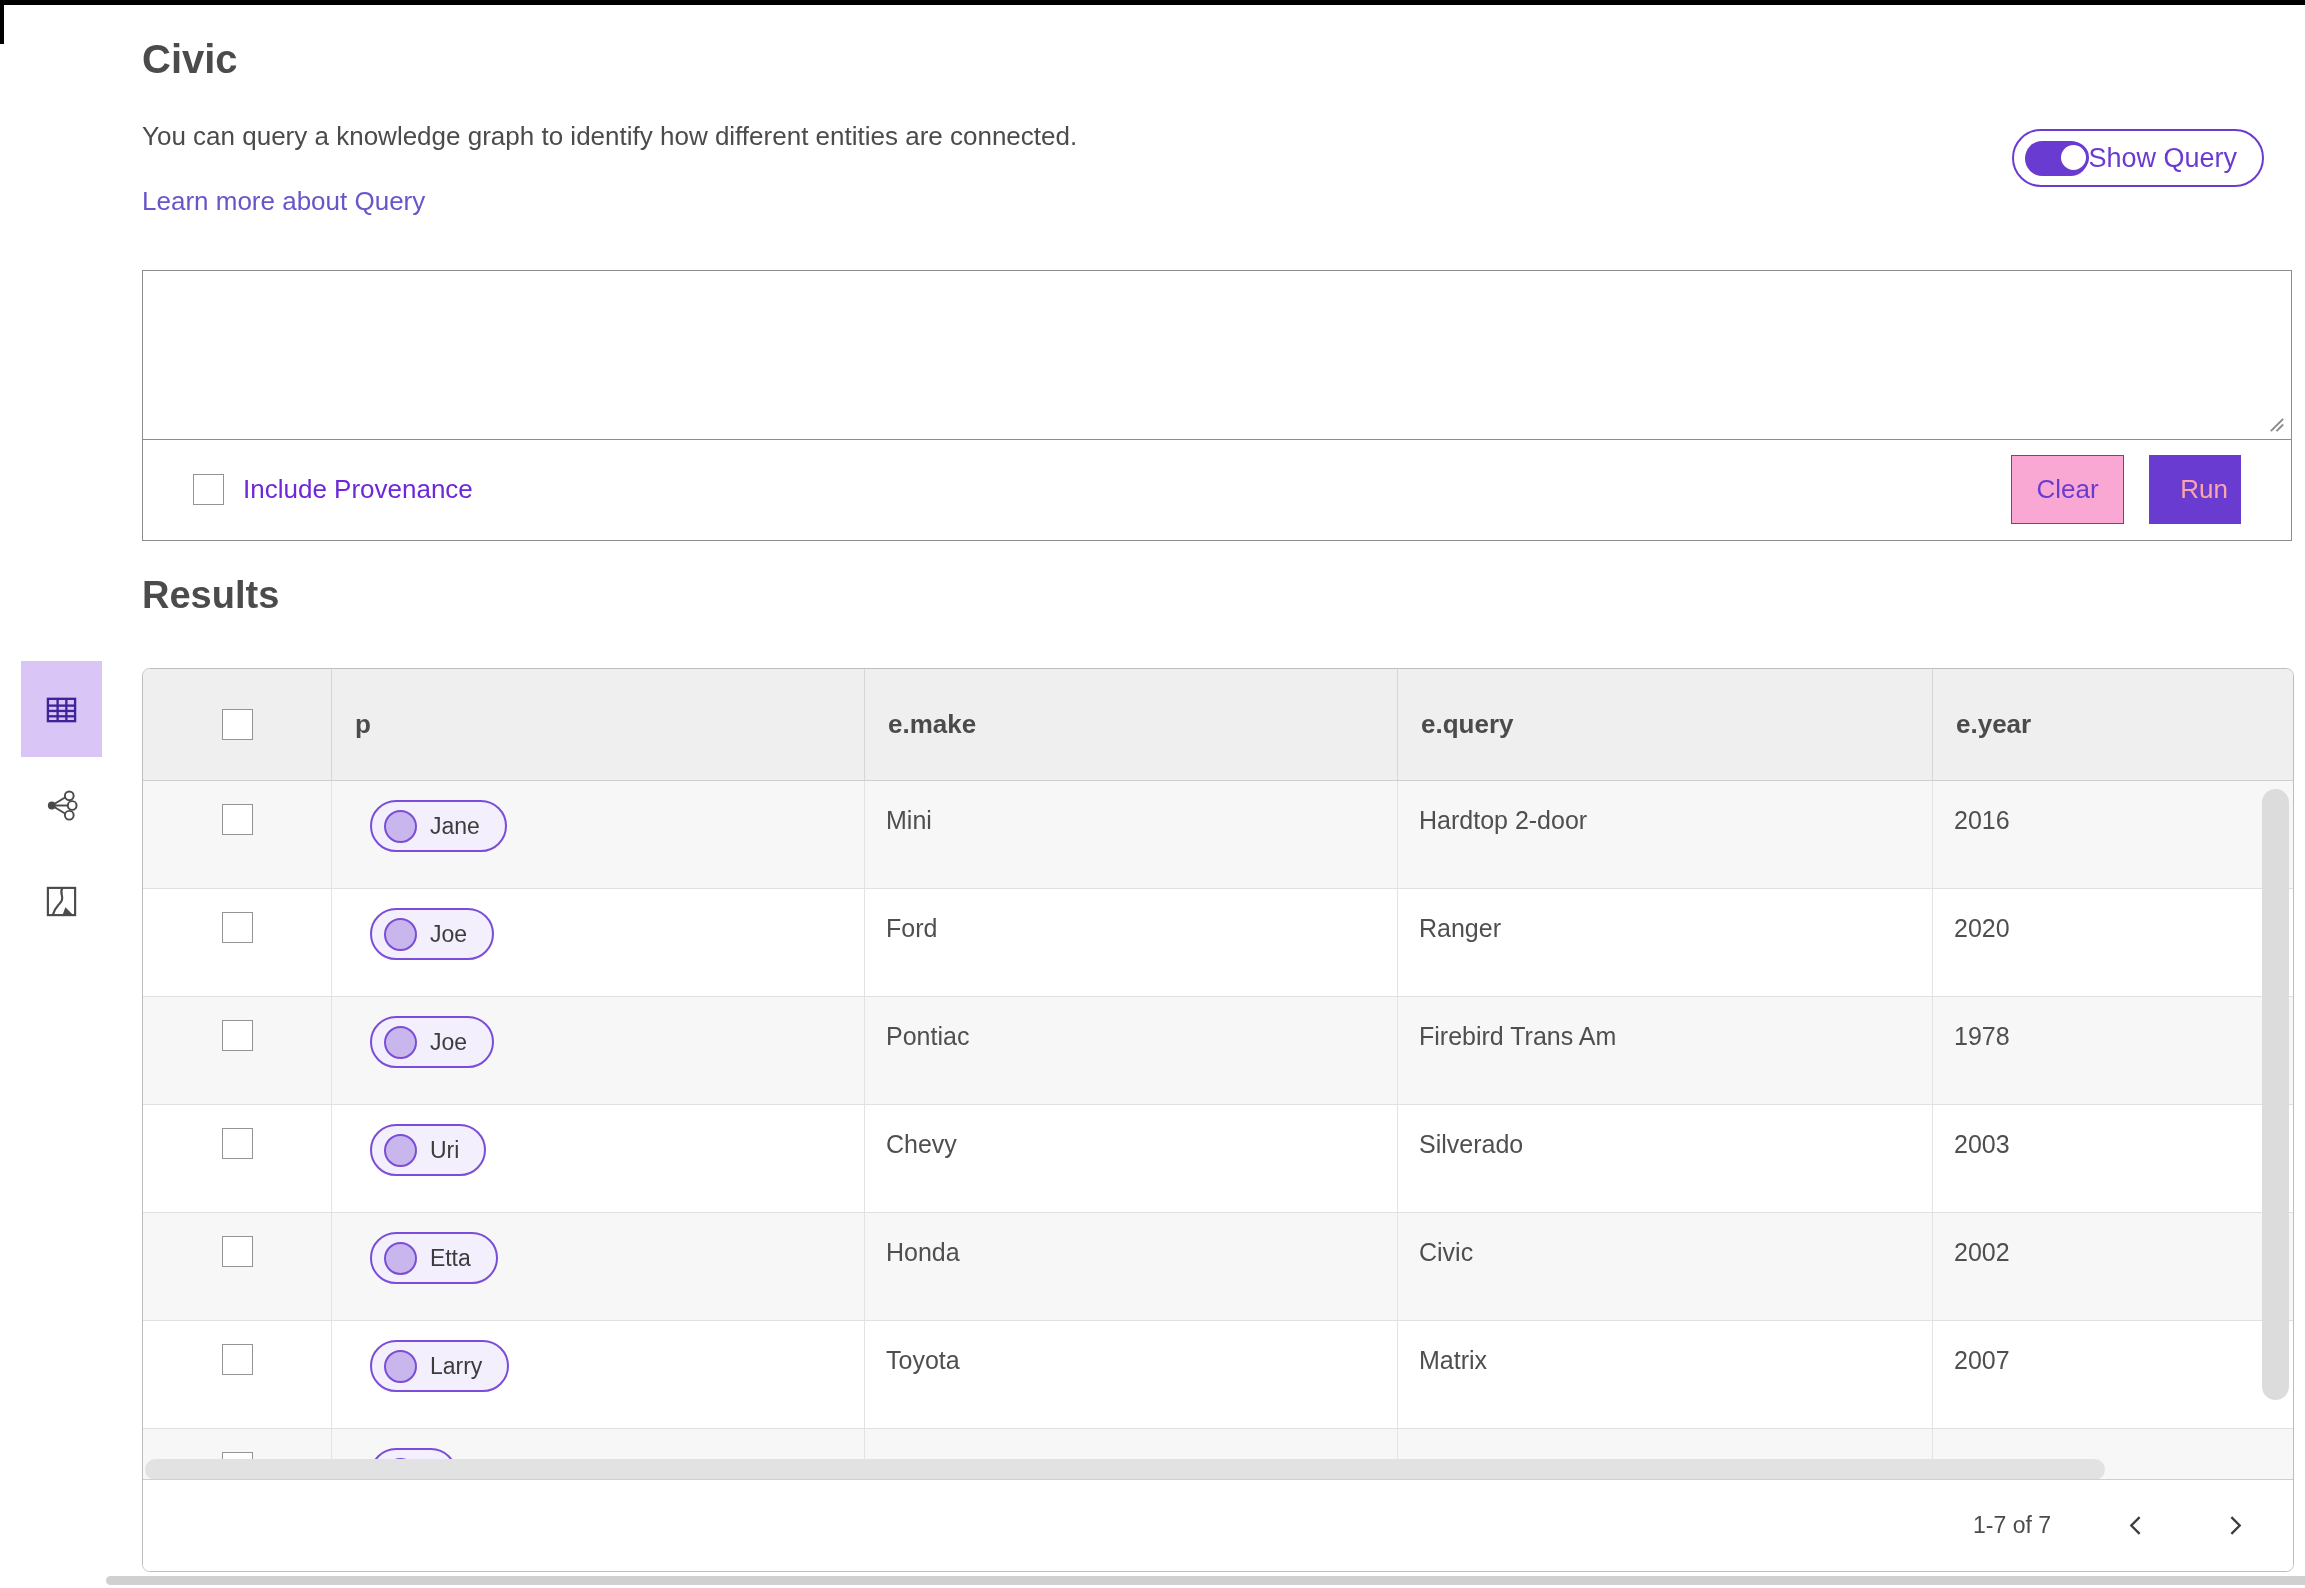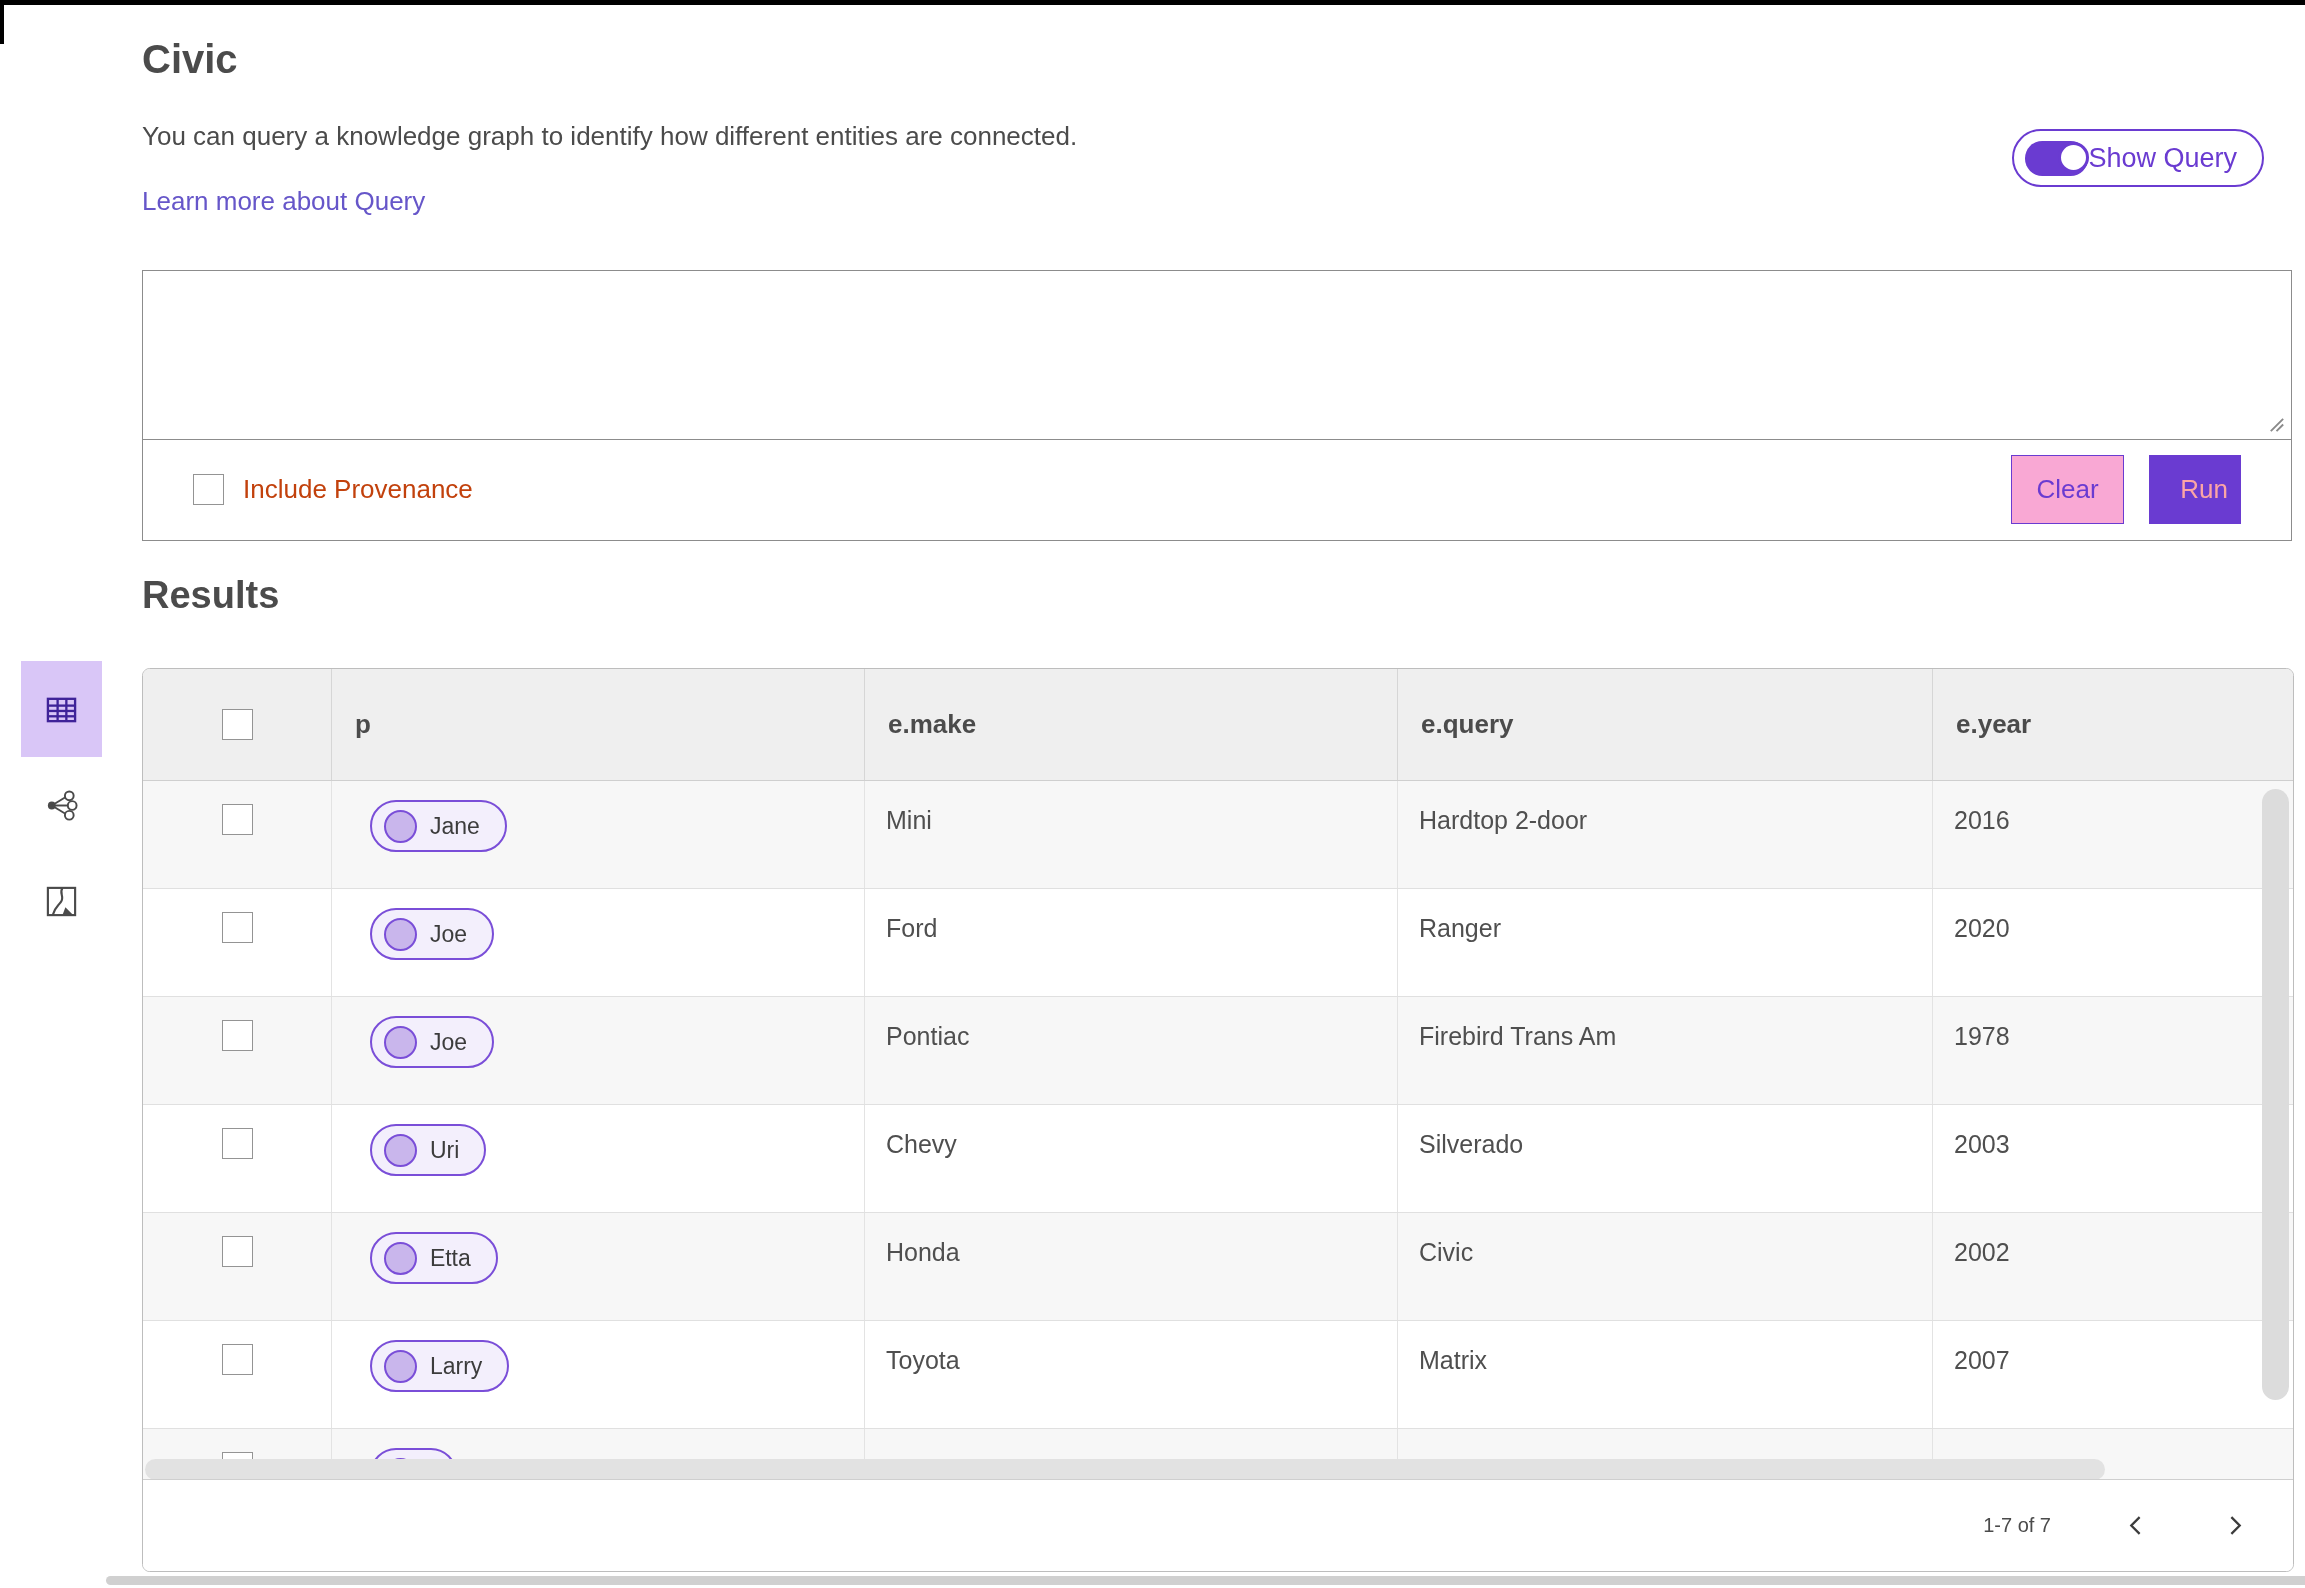--- a/index.html
+++ b/index.html
@@ -21,21 +21,21 @@
 
   .query-panel{position:absolute;left:142px;top:270px;width:2150px;height:271px;border:1.9px solid #8c8c8c;
         box-sizing:border-box;background:#fff;}
   .query-editor{position:relative;height:169px;border-bottom:1.9px solid #8c8c8c;box-sizing:border-box;
         padding:23px 27px;cursor:text;}
   .query-text{font-family:"Liberation Mono","DejaVu Sans Mono",monospace;font-size:28px;color:#3e3e3e;white-space:pre;}
   .resize-handle{position:absolute;right:4.8px;bottom:4.8px;cursor:nwse-resize;}
   .query-footer{display:flex;align-items:center;height:98px;padding:0 50px;}
   .checkbox{display:inline-block;width:31px;height:31px;border:1.9px solid #949494;background:#fff;
         box-sizing:border-box;cursor:pointer;flex:0 0 auto;}
-  .checkbox-label{margin-left:19px;font-size:26px;color:#c2410c;}
+  .checkbox-label{margin-left:19px;font-size:26px;color:#6d28d9;}
   .footer-buttons{margin-left:auto;display:flex;gap:25px;}
   .btn{height:69px;font-size:26px;font-family:"Liberation Sans",sans-serif;cursor:pointer;box-sizing:border-box;}
   .btn-clear{width:113px;background:#f9a8d4;border:1.9px solid #6A3BD1;color:#6A3BD1;}
   .btn-run{width:92px;background:#6A3BD1;border:none;color:#fca5a5;padding-left:24px;}
 
   .results-title{position:absolute;left:142px;top:574px;margin:0;font-size:38px;font-weight:700;color:#4b4b4b;}
 
   .view-switcher{position:absolute;left:21px;top:661px;width:81px;display:flex;flex-direction:column;align-items:center;}
   .view-tab{width:81px;height:96px;display:flex;align-items:center;justify-content:center;cursor:pointer;}
   .view-tab.selected{background:#D9C6F7;}
@@ -60,21 +60,21 @@
         background:#F3EFFC;padding:7.7px 25px 7.7px 11.5px;cursor:pointer;min-width:86px;box-sizing:border-box;}
   .entity-dot{width:33px;height:33px;border-radius:50%;background:#C9B6EC;border:2.9px solid #7A4ED8;
         box-sizing:border-box;flex:0 0 auto;}
   .entity-name{font-size:23px;color:#3c3c3c;white-space:nowrap;}
 
   .hthumb{position:absolute;left:1.9px;top:790px;width:1960px;height:21px;background:#E2E2E2;border-radius:10.6px;cursor:pointer;}
   .vthumb{position:absolute;right:3.8px;top:120px;width:27px;height:611px;background:#DCDCDC;border-radius:13.4px;cursor:pointer;}
 
   .tfoot{position:absolute;left:0;right:0;bottom:0;height:92px;border-top:1.9px solid #cfcfcf;display:flex;
         align-items:center;justify-content:flex-end;padding-right:46px;gap:73px;background:#fff;box-sizing:border-box;}
-  .range{font-size:20px;color:#4b4b4b;}
+  .range{font-size:23px;color:#4b4b4b;}
   .page-btn{background:none;border:none;cursor:pointer;display:flex;padding:0;}
 
   .bottom-shadow{position:absolute;left:106px;top:1576px;width:2200px;height:8.6px;background:#d0d0d0;
         border-radius:4.8px 0 0 4.8px;}
 </style>
 </head>
 <body>
 
 <div class="page">
   <div class="top-bar"></div>

